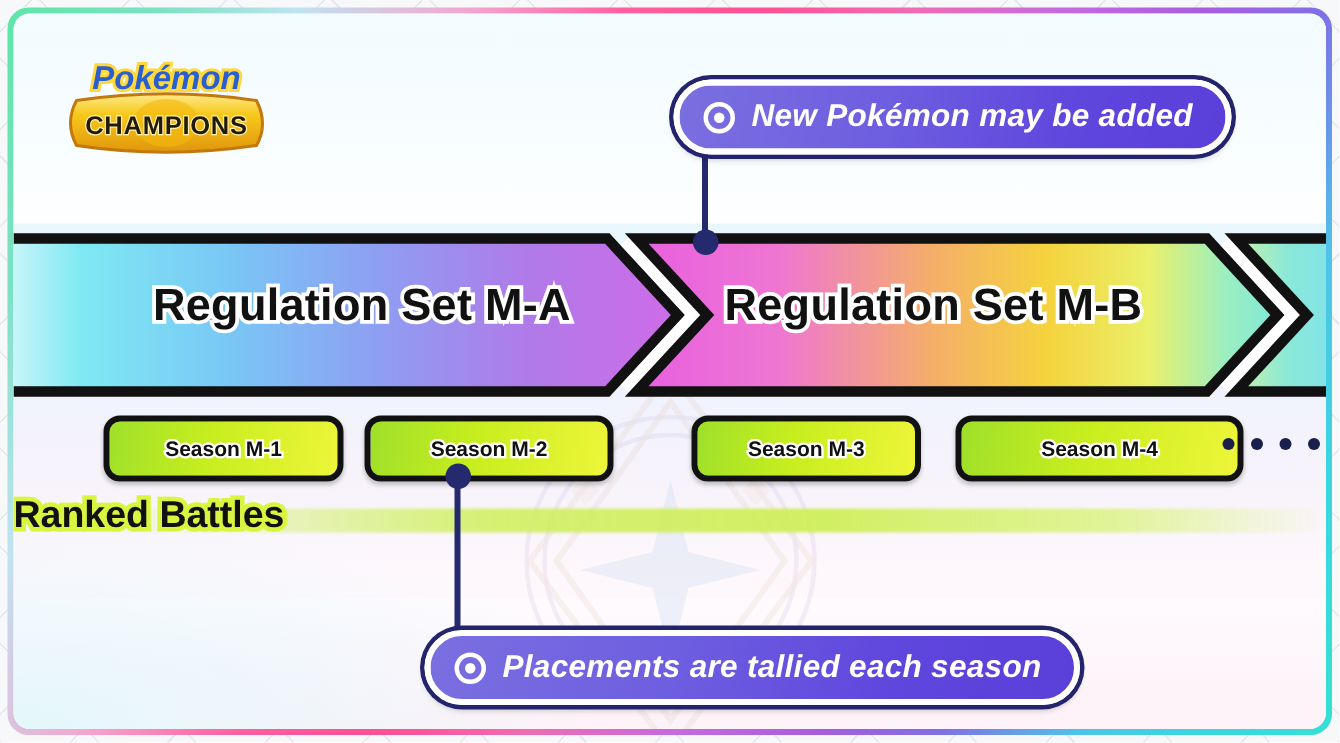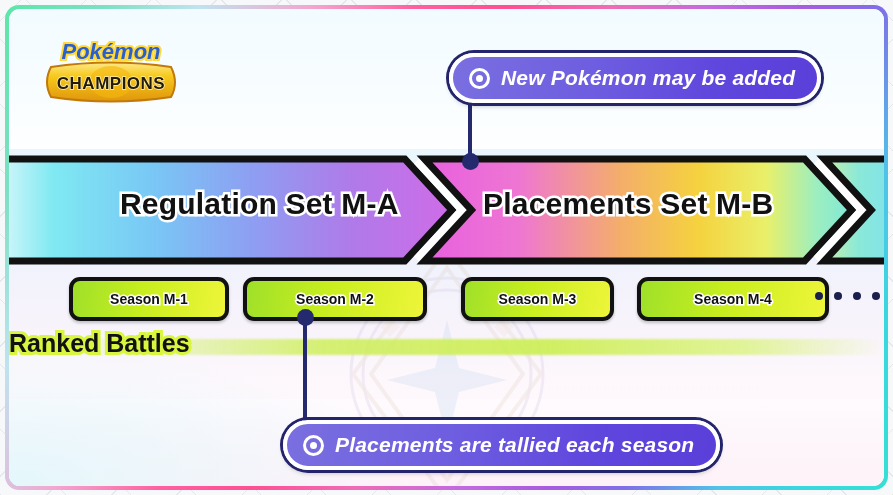--- a/index.html
+++ b/index.html
@@ -74,38 +74,38 @@
   #band{ position:absolute; left:0; top:146px; width:100%; height:110px; }
 
   .reg-label{
     position:absolute; top:178px;
     font-size:30px; font-weight:700; font-style:normal;
     letter-spacing:.2px; color:#111;
     -webkit-text-stroke:5px #ffffff;
     paint-order:stroke fill;
     white-space:nowrap;
   }
-  #regA{ left:80px;padding-left:31px; }
+  #regA{ left:62px;padding-left:31px; }
   #regB{ left:474px; }
 
   
   .chip{
     position:absolute; top:268px; height:44px;
     border:4px solid #111; border-radius:11px;
     background:linear-gradient(100deg,#9fe02a 0%,#c8ee1e 45%,#eef53a 100%);
     box-shadow:0 2px 3px rgba(0,0,0,.22);
     display:flex; align-items:center; justify-content:center;
   }
   .chip span{
     font-size:14px; font-weight:700; color:#111;
     -webkit-text-stroke:3px #ffffff; paint-order:stroke fill;
     white-space:nowrap;
   }
   #chip0{ left:60px;  width:160px; }
-  #chip1{ left:234px; width:184px; }
+  #chip1{ left:234px; width:166px; }
   #chip2{ left:452px; width:153px; }
   #chip3{ left:628px; width:192px; }
 
   #dots{
     position:absolute; left:806px; top:283px;
     display:flex; gap:11px; align-items:center;
   }
   #dots i{ width:8px; height:8px; border-radius:50%; background:#1b1f4b; display:block; }
 
   
@@ -233,21 +233,21 @@
 
     <path d="M418 4 L466 55 L418 106" fill="none" stroke="#ffffff" stroke-width="13"></path>
 
     <path d="M424 4 L812 4 L860 55 L812 106 L424 106 L472 55 Z" fill="url(#gb)" stroke="#111" stroke-width="7"></path>
     <path d="M826 4 L874 55 L826 106" fill="none" stroke="#ffffff" stroke-width="13"></path>
 
     <path d="M832 4 L910 4 L910 106 L832 106 L880 55 Z" fill="url(#gc)" stroke="#111" stroke-width="7"></path>
   </svg>
 
   <div class="reg-label" id="regA">Regulation Set M-A</div>
-  <div class="reg-label" id="regB">Placements Set M-B</div>
+  <div class="reg-label" id="regB">Regulation Set M-B</div>
 
   <div id="greenband"></div>
 
   <div class="chip" id="chip0">
     <span>Season M-1</span>
   </div>
   <div class="chip" id="chip1">
     <span>Season M-2</span>
   </div>
   <div class="chip" id="chip2">

